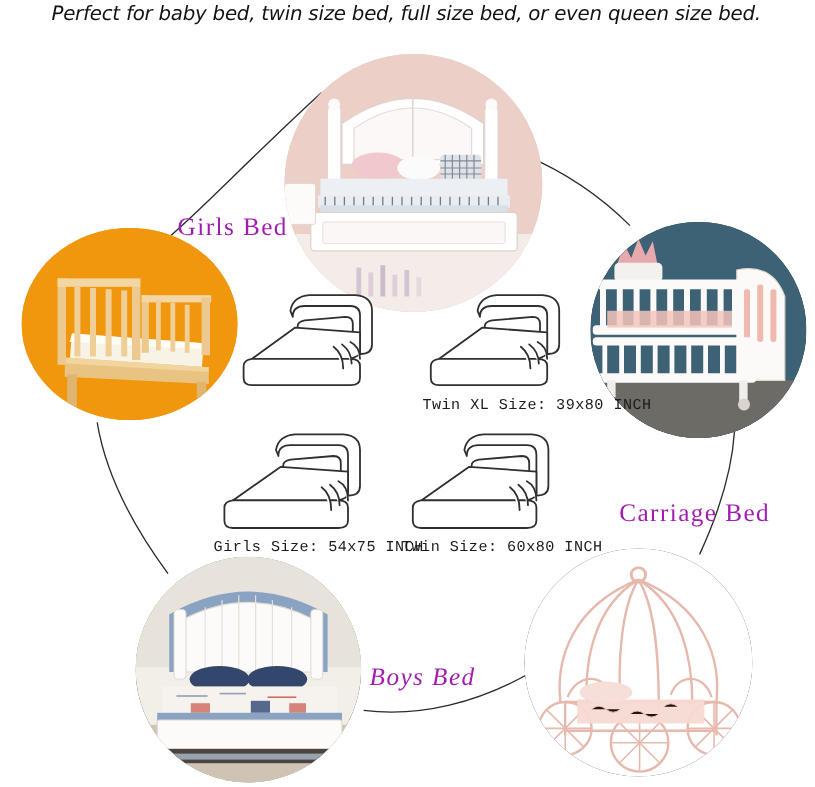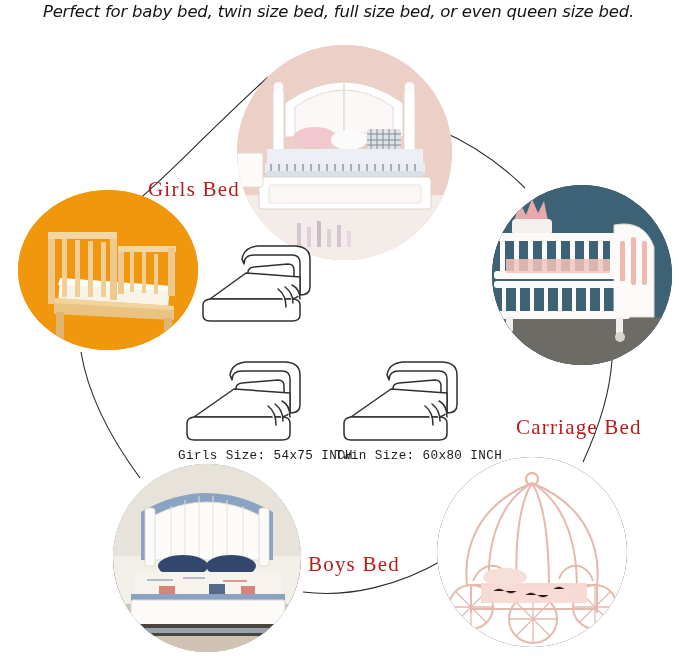--- a/index.html
+++ b/index.html
@@ -95,28 +95,28 @@
     width: 190px;
     height: 190px;
     background: #ffffff;
   }
 
   
   .caption {
     position: absolute;
     font-family: "Liberation Serif", serif;
     font-size: 21px;
-    color: #b91c1c;
+    color: #a21caf;
     letter-spacing: 1.2px;
     white-space: nowrap;
     z-index: 6;
   }
   #cap-girls   { left: 148px; top: 177px; }
   #cap-carriage{ left: 476px; top: 415px; margin-left: 40px; }
-  #cap-boys    { left: 308px; top: 552px; }
+  #cap-boys    { left: 308px; top: 552px; font-style: italic; }
 
   
   .size-cell {
     position: absolute;
     z-index: 4;
   }
   .size-cell svg { display: block; }
   .size-label {
     font-family: "Liberation Mono", "DejaVu Sans Mono", monospace;
     font-size: 12.6px;
@@ -410,20 +410,34 @@
         <path d="M58,30 L92,27 Q98,27 98,33 L98,45 Q98,50 91,50 L58,48 Q52,47 52,41 L52,35 Q52,31 58,30 Z"></path>
         <path d="M14,62 L50,36 L104,40 L104,56 Q104,60 96,62 Z"></path>
         <path d="M14,62 L96,62 Q104,62 104,68 L104,78 Q104,84 96,84 L14,84 Q7,84 7,78 L7,68 Q7,63 14,62 Z"></path>
         <path d="M96,48 Q104,52 104,62"></path>
         <path d="M89,50 Q97,56 97,66"></path>
         <path d="M82,52 Q90,58 90,70"></path>
       </g>
     </svg>
   </div>
 
+  <div class="size-cell" id="cell-twinxl">
+    <svg width="128" height="92" viewBox="0 0 128 92" xmlns="http://www.w3.org/2000/svg">
+      <g fill="#ffffff" stroke="#2f2f2f" stroke-width="1.5" stroke-linejoin="round" stroke-linecap="round">
+        <path d="M46,22 Q48,10 62,9 L100,9 Q114,10 114,22 L114,50 Q114,58 104,58 L104,26 Q104,18 96,18 L58,18 Q48,18 48,27 Z"></path>
+        <path d="M58,30 L92,27 Q98,27 98,33 L98,45 Q98,50 91,50 L58,48 Q52,47 52,41 L52,35 Q52,31 58,30 Z"></path>
+        <path d="M14,62 L50,36 L104,40 L104,56 Q104,60 96,62 Z"></path>
+        <path d="M14,62 L96,62 Q104,62 104,68 L104,78 Q104,84 96,84 L14,84 Q7,84 7,78 L7,68 Q7,63 14,62 Z"></path>
+        <path d="M96,48 Q104,52 104,62"></path>
+        <path d="M89,50 Q97,56 97,66"></path>
+        <path d="M82,52 Q90,58 90,70"></path>
+      </g>
+    </svg>
+    <div class="size-label">Twin XL Size: 39x80 INCH</div>
+  </div>
 
   <div class="size-cell" id="cell-full">
     <svg width="140" height="92" viewBox="0 0 140 92" xmlns="http://www.w3.org/2000/svg">
       <g fill="#ffffff" stroke="#2f2f2f" stroke-width="1.5" stroke-linejoin="round" stroke-linecap="round">
         <path d="M52,20 Q54,8 68,7 L108,7 Q122,8 122,20 L122,50 Q122,58 112,58 L112,24 Q112,16 104,16 L64,16 Q54,16 54,25 Z"></path>
         <path d="M64,28 L100,25 Q106,25 106,31 L106,44 Q106,49 99,49 L64,47 Q58,46 58,40 L58,33 Q58,29 64,28 Z"></path>
         <path d="M16,62 L56,34 L112,38 L112,56 Q112,60 104,62 Z"></path>
         <path d="M16,62 L104,62 Q112,62 112,68 L112,79 Q112,85 104,85 L16,85 Q9,85 9,79 L9,68 Q9,63 16,62 Z"></path>
         <path d="M104,46 Q112,50 112,62"></path>
         <path d="M97,49 Q105,55 105,66"></path>

